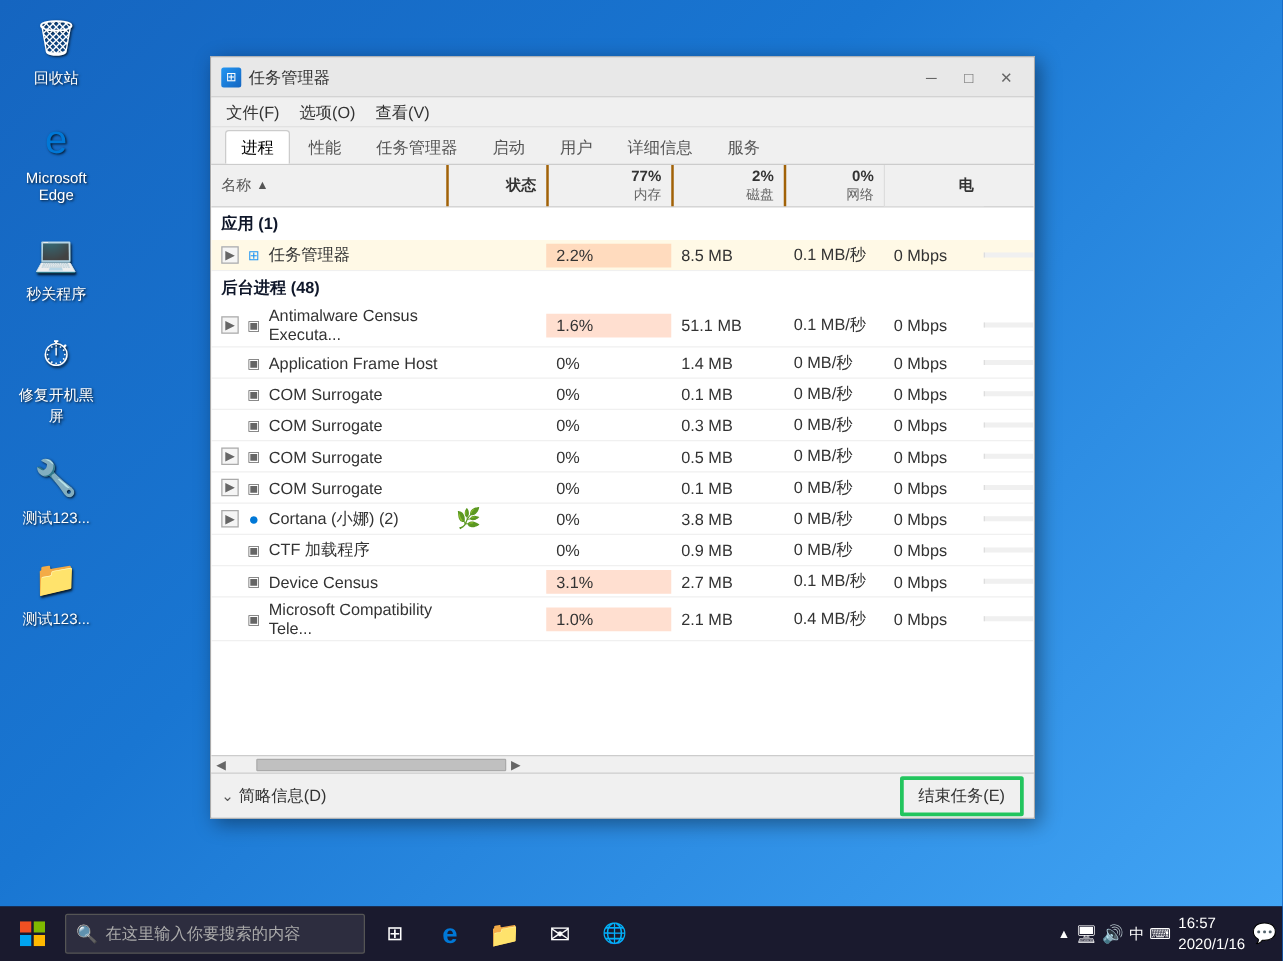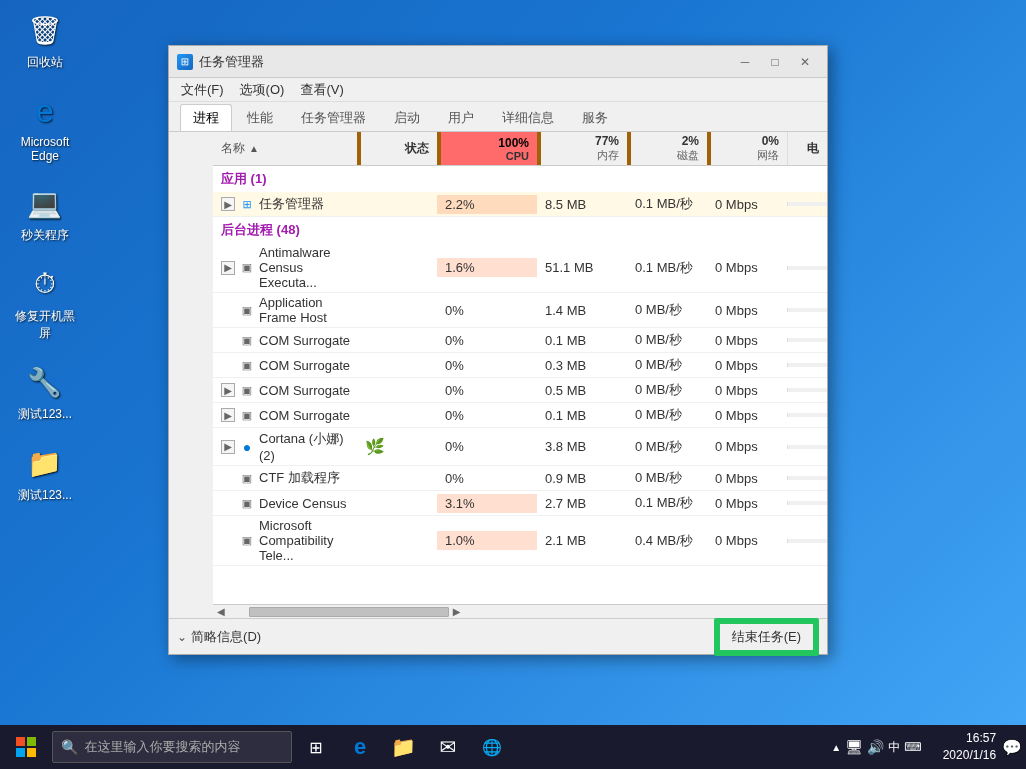--- a/index.html
+++ b/index.html
@@ -144,21 +144,20 @@
       color: #000;
     }
 
     
     .content-area {
       flex: 1;
       display: flex;
       flex-direction: column;
       overflow: hidden;
       background: #fff;
-      margin-left: 44px;
     }
 
     
     .table-header {
       display: grid;
       grid-template-columns: 1fr 80px 100px 90px 80px 80px 40px;
       background: #f0f0f0;
       border-bottom: 1px solid #ccc;
       flex-shrink: 0;
       min-height: 28px;
@@ -173,21 +172,21 @@
     }
     .col-header {
       display: flex;
       flex-direction: column;
       align-items: flex-end;
       padding: 2px 8px 2px 4px;
       cursor: pointer;
       font-size: 12px;
       color: #333;
       justify-content: center;
-      border-left: 4px solid #a16207;
+      border-left: 2px solid #a16207;
     }
     .col-header.cpu-col {
       background: #ff6b6b;
       color: #000;
       font-weight: bold;
     }
     .col-header-main {
       font-weight: bold;
       font-size: 12px;
     }
@@ -209,21 +208,21 @@
     .table-body::-webkit-scrollbar-track {
       background: #f0f0f0;
     }
     .table-body::-webkit-scrollbar-thumb {
       background: #c0c0c0;
       border: 1px solid #aaa;
     }
 
     .section-header {
       padding: 4px 8px;
-      color: #a21caf;
+      color: #0f172a;
       font-size: 13px;
       font-weight: bold;
       background: #fff;
       cursor: pointer;
     }
 
     .process-row {
       display: grid;
       grid-template-columns: 1fr 80px 100px 90px 80px 80px 40px;
       border-bottom: 1px solid #f0f0f0;
@@ -324,21 +323,21 @@
       color: #333;
     }
     .summary-btn-arrow {
       font-size: 12px;
       color: #555;
     }
     .end-task-btn {
       margin-left: auto;
       padding: 4px 12px;
       background: #f0f0f0;
-      border: 6px solid #22c55e;
+      border: 3px solid #22c55e;
       cursor: pointer;
       font-size: 13px;
       color: #333;
       border-radius: 2px;
     }
 
     
     .taskbar {
       position: absolute;
       bottom: 0;
@@ -389,23 +388,22 @@
 
     .taskbar-right {
       margin-left: auto;
       display: flex;
       align-items: center;
       gap: 6px;
       color: white;
       font-size: 12px;
     }
     .taskbar-time {
-      text-align: right;
+      text-align: left;
       line-height: 1.4;
-      margin-left: 15px;
     }
     .taskbar-sys-icons {
       display: flex;
       gap: 4px;
       align-items: center;
       font-size: 14px;
     }
   </style>
 </head>
 <body>
@@ -469,24 +467,20 @@
 
   <div class="content-area">
 
     <div class="table-header">
       <div class="col-sort-arrow">
         <span>名称</span>
         <span style="margin-left:4px;font-size:10px;">▲</span>
       </div>
       <div class="col-header">
         <span class="col-header-main">状态</span>
-      </div>
-      <div class="col-header cpu-col">
-        <span class="col-header-main">100%</span>
-        <span class="col-header-sub">CPU</span>
       </div>
       <div class="col-header">
         <span class="col-header-main">77%</span>
         <span class="col-header-sub">内存</span>
       </div>
       <div class="col-header">
         <span class="col-header-main">2%</span>
         <span class="col-header-sub">磁盘</span>
       </div>
       <div class="col-header">

